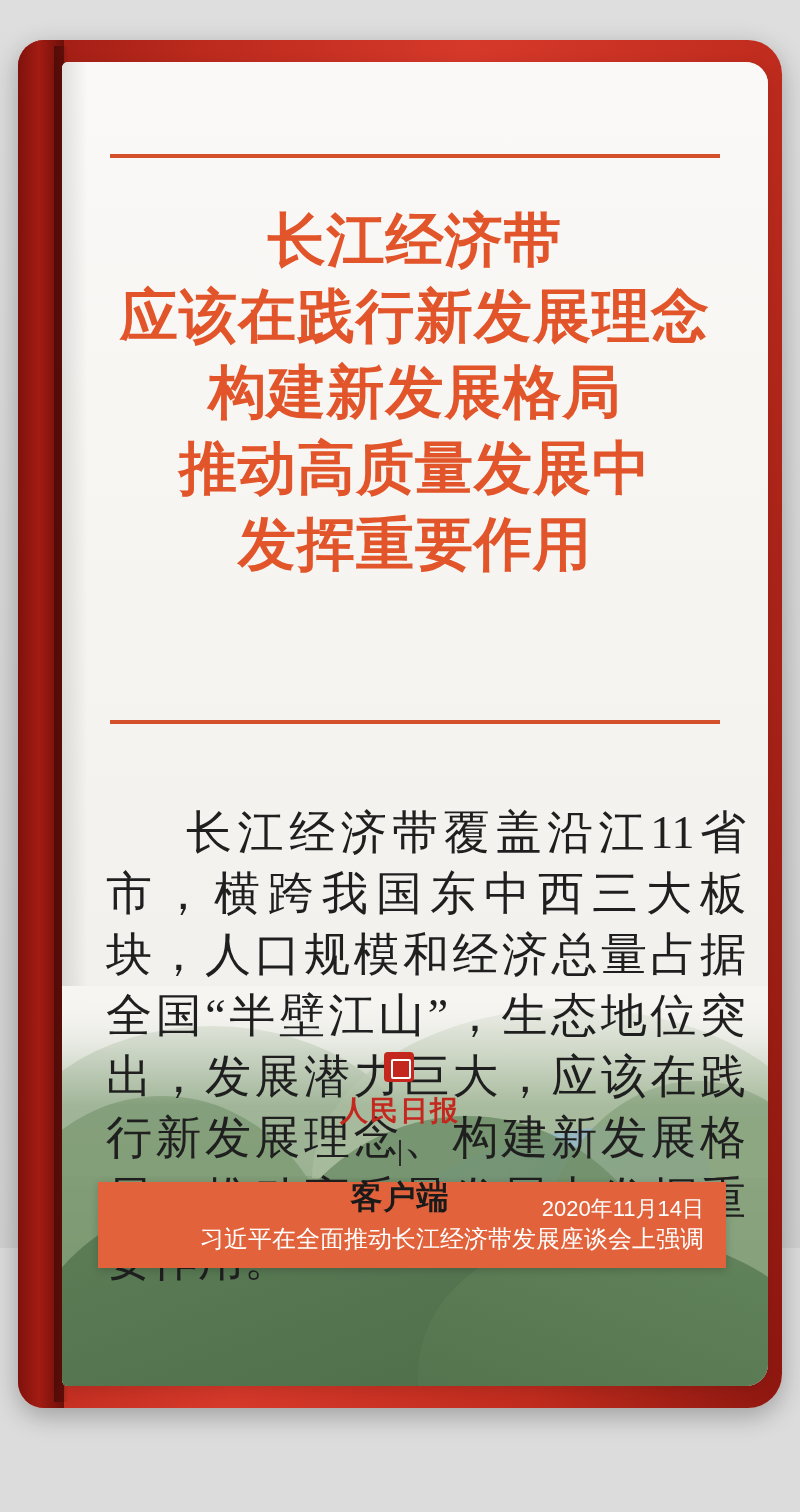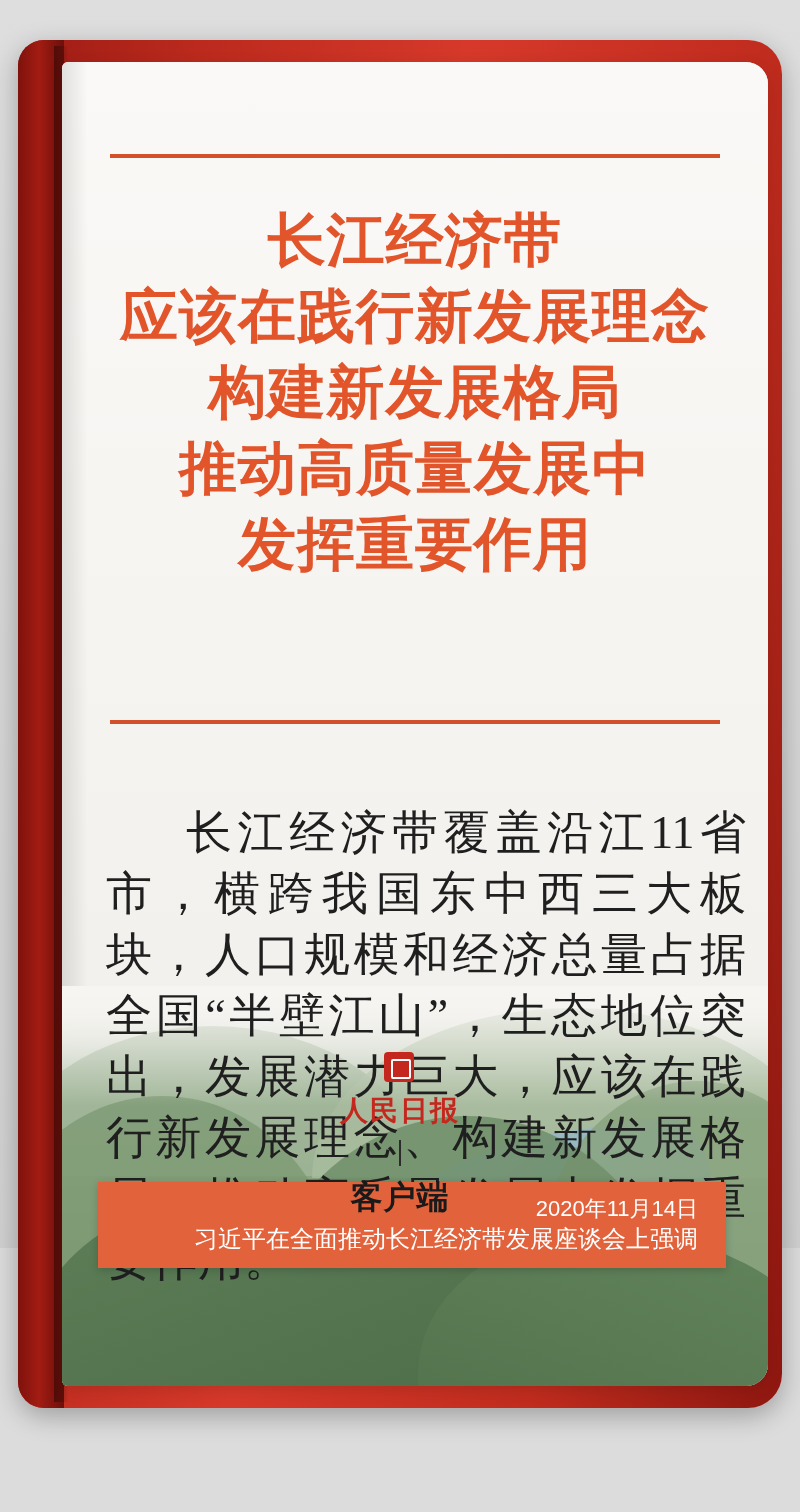--- a/index.html
+++ b/index.html
@@ -202,21 +202,21 @@
     letter-spacing: 0px;
   }
 
   
   #attribution {
     position: absolute;
     left: 36px;
     bottom: 118px;
     width: 628px;
     background: #e2633b;
-    padding: 12px 28px 14px 22px;
+    padding: 12px 22px 14px 22px;
     box-sizing: border-box;
     text-align: right;
     box-shadow: 0 2px 8px rgba(0,0,0,0.18);
   }
   #attribution .date {
     color: #ffffff;
     font-size: 22px;
     line-height: 30px;
     font-family: "Liberation Sans", sans-serif;
   }

